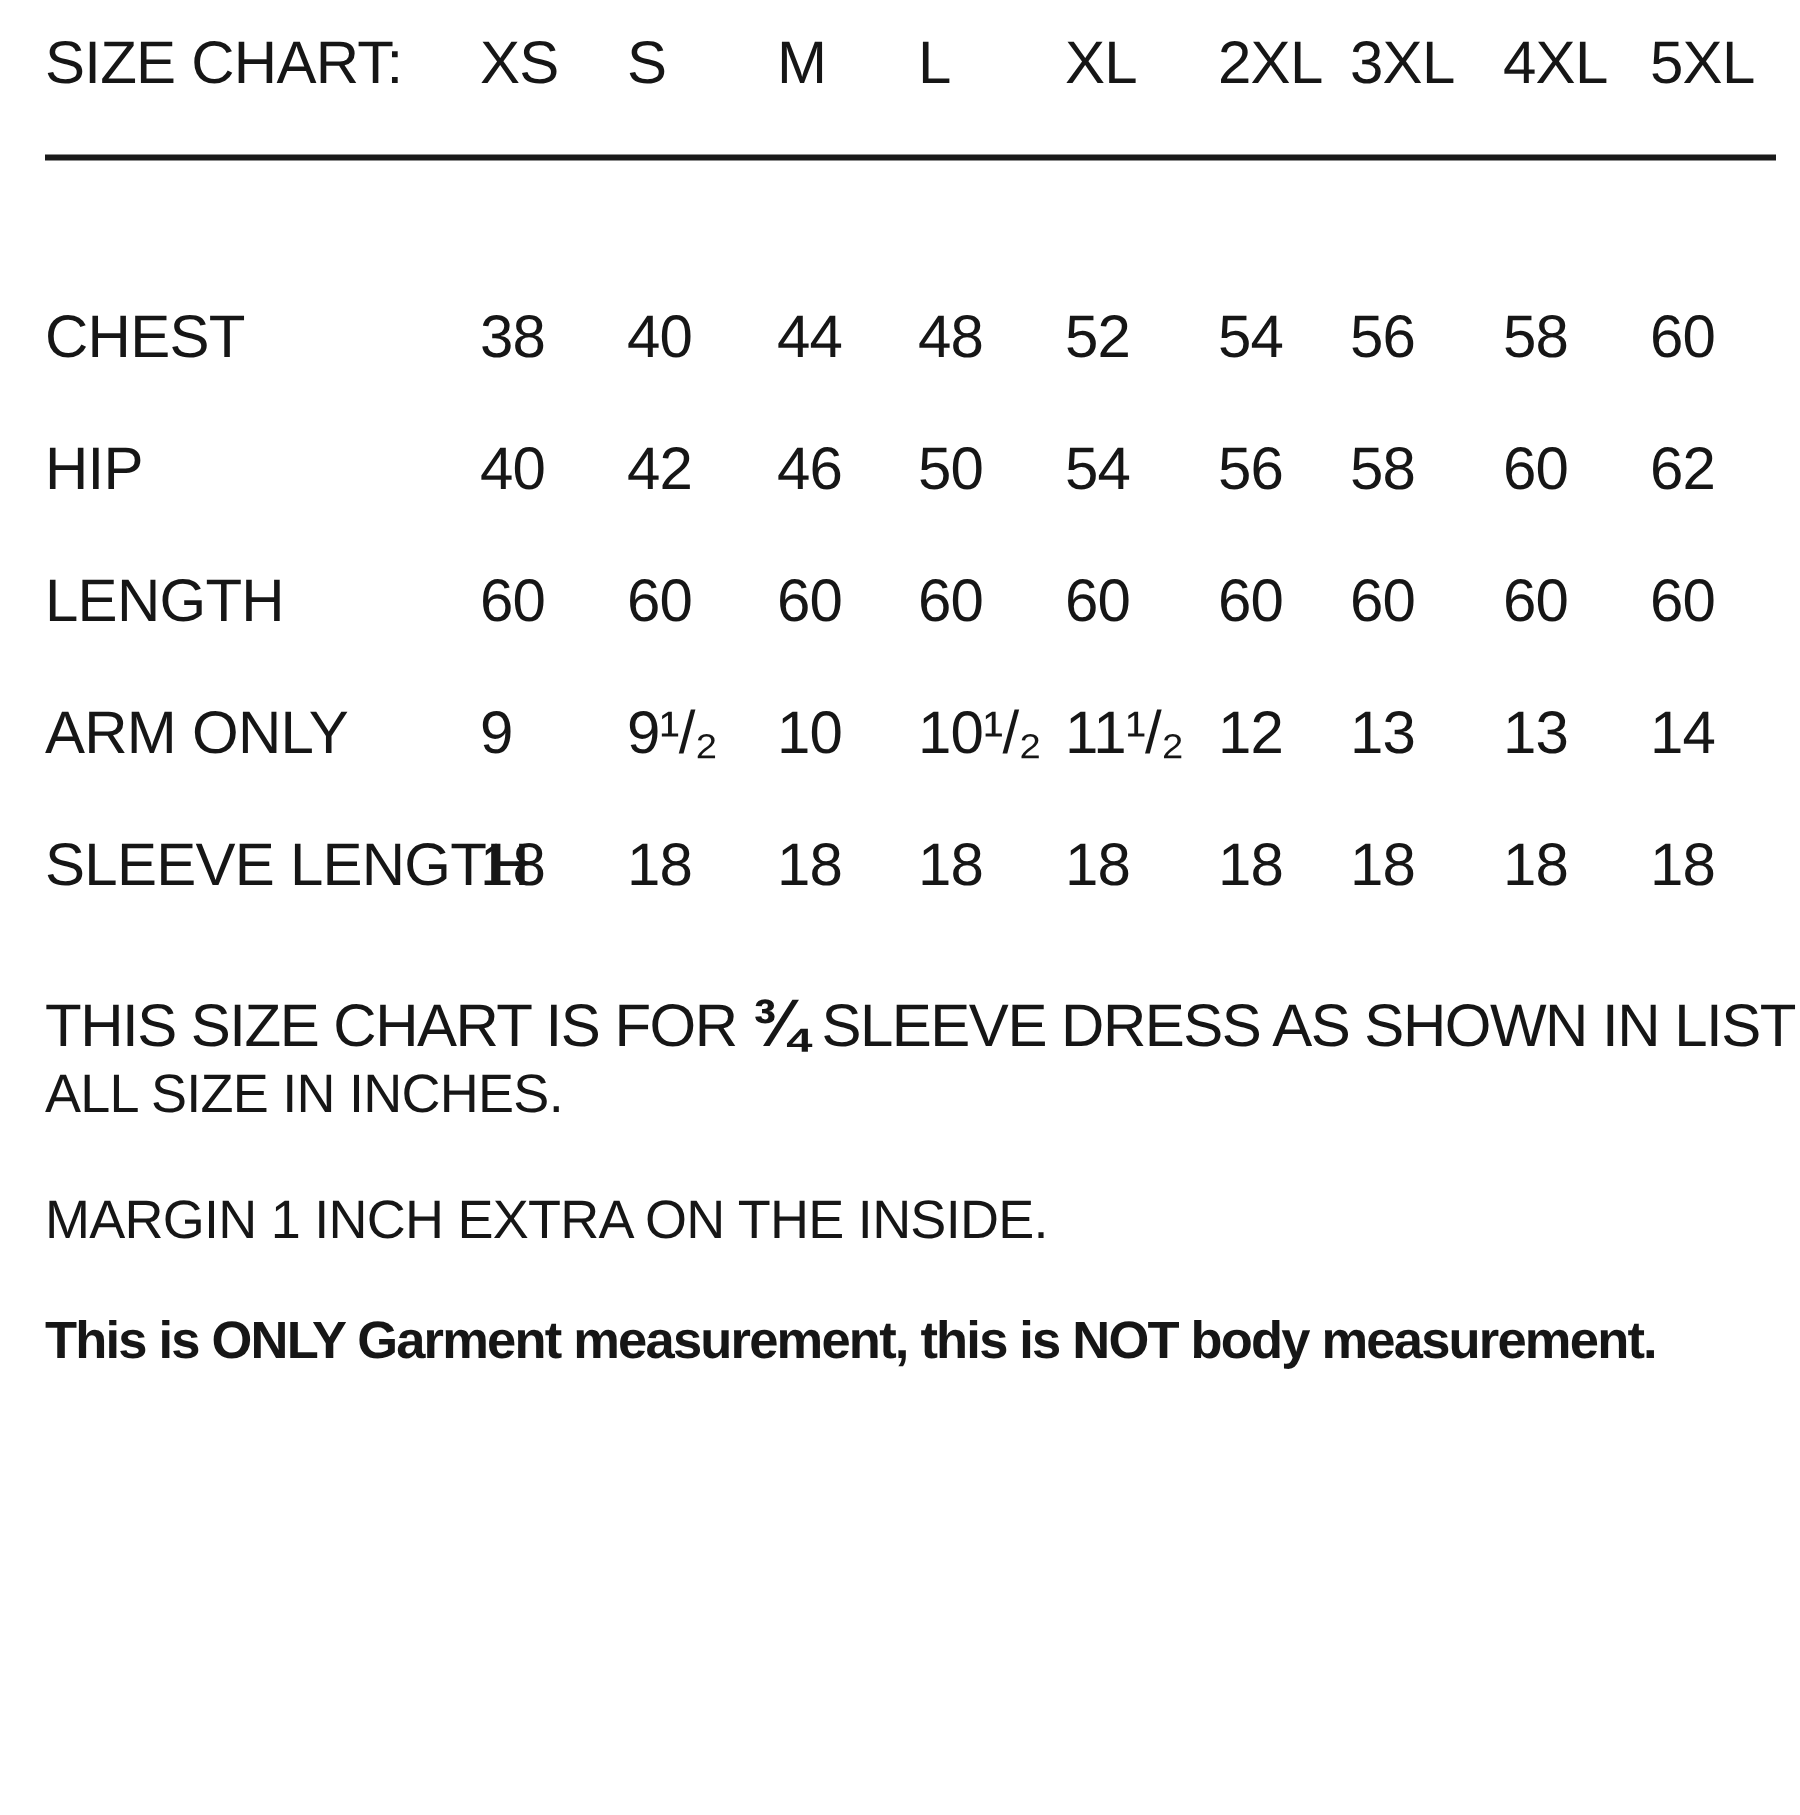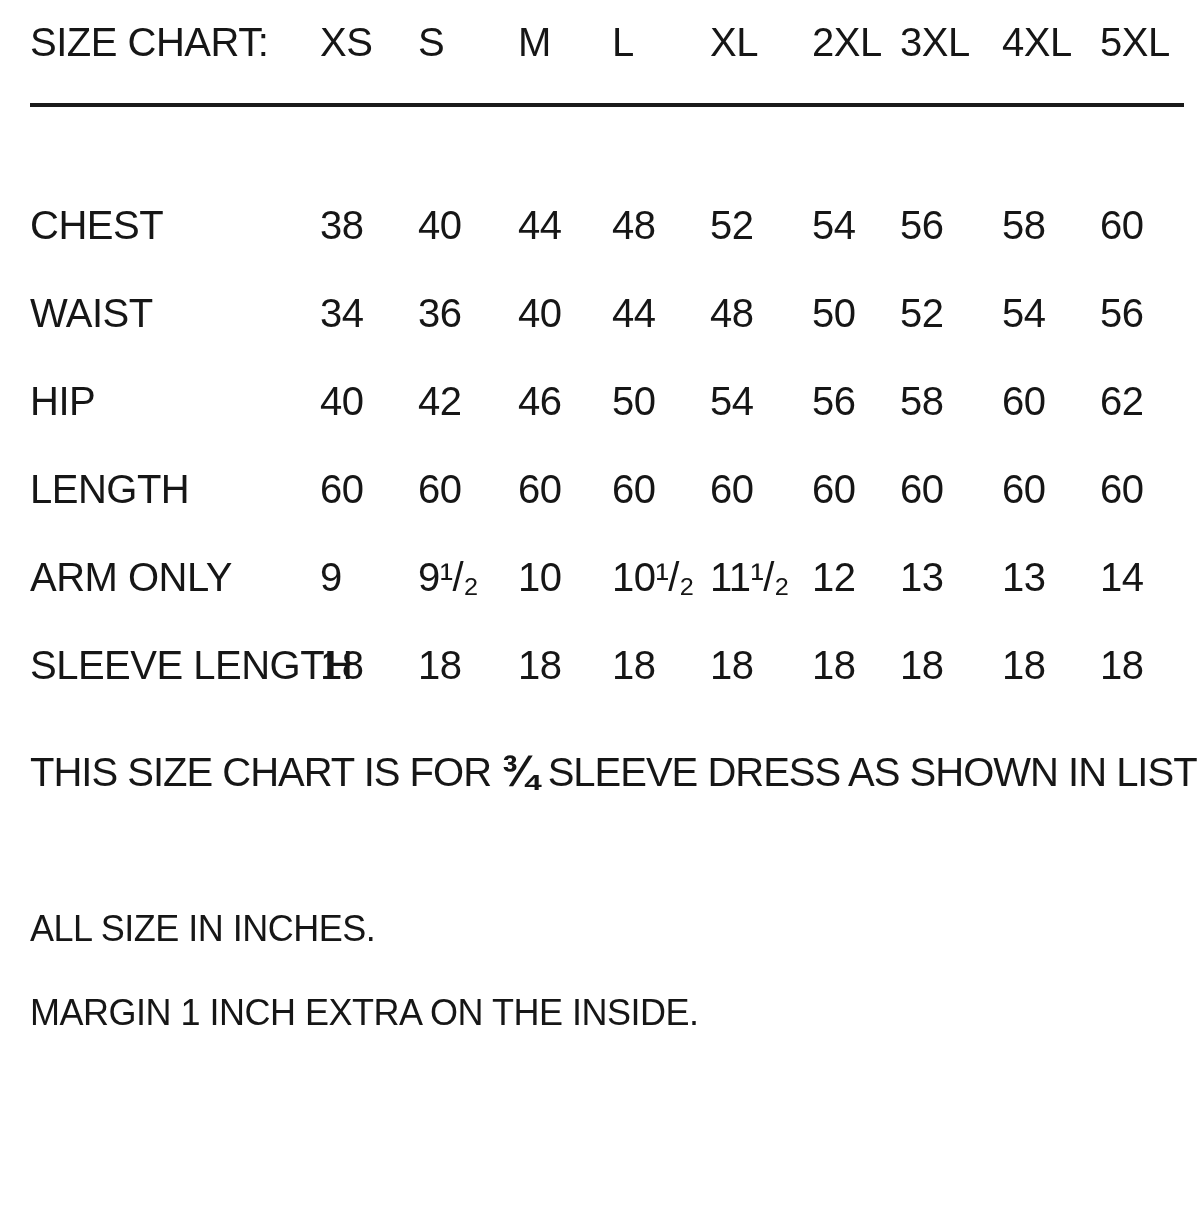--- a/index.html
+++ b/index.html
@@ -58,21 +58,21 @@
   }
   .size-note .fraction-big {
     font-weight: 700;
     font-size: 1.12em;
   }
   .footnote {
     font-size: 36px;
     letter-spacing: -0.5px;
     white-space: nowrap;
   }
-  .footnote-1 { margin-top: 112px; }
+  .footnote-1 { }
   .footnote-2 { margin-top: 42px; }
   .footnote-3 {
     margin-top: 40px;
     font-size: 35px;
     font-weight: 700;
     letter-spacing: -1.2px;
   }
 </style>
 </head>
 <body>
@@ -117,32 +117,20 @@
         <td>40</td>
         <td>44</td>
         <td>48</td>
         <td>52</td>
         <td>54</td>
         <td>56</td>
         <td>58</td>
         <td>60</td>
       </tr>
 
-      <tr>
-        <td class="row-label">WAIST</td>
-        <td>34</td>
-        <td>36</td>
-        <td>40</td>
-        <td>44</td>
-        <td>48</td>
-        <td>50</td>
-        <td>52</td>
-        <td>54</td>
-        <td>56</td>
-      </tr>
 
       <tr>
         <td class="row-label">HIP</td>
         <td>40</td>
         <td>42</td>
         <td>46</td>
         <td>50</td>
         <td>54</td>
         <td>56</td>
         <td>58</td>
@@ -189,14 +177,15 @@
         <td>18</td>
         <td>18</td>
       </tr>
     </tbody>
   </table>
 
   <div class="size-note"><span>THIS SIZE CHART IS FOR </span><span class="fraction-big">¾</span><span> SLEEVE DRESS AS SHOWN IN LISTING</span></div>
 
   <div class="footnote footnote-1">ALL SIZE IN INCHES.</div>
   <div class="footnote footnote-2">MARGIN 1 INCH EXTRA ON THE INSIDE.</div>
+  <div class="footnote footnote-3">This is ONLY Garment measurement, this is NOT body measurement.</div>
 
 </div>
 
 </body></html>

